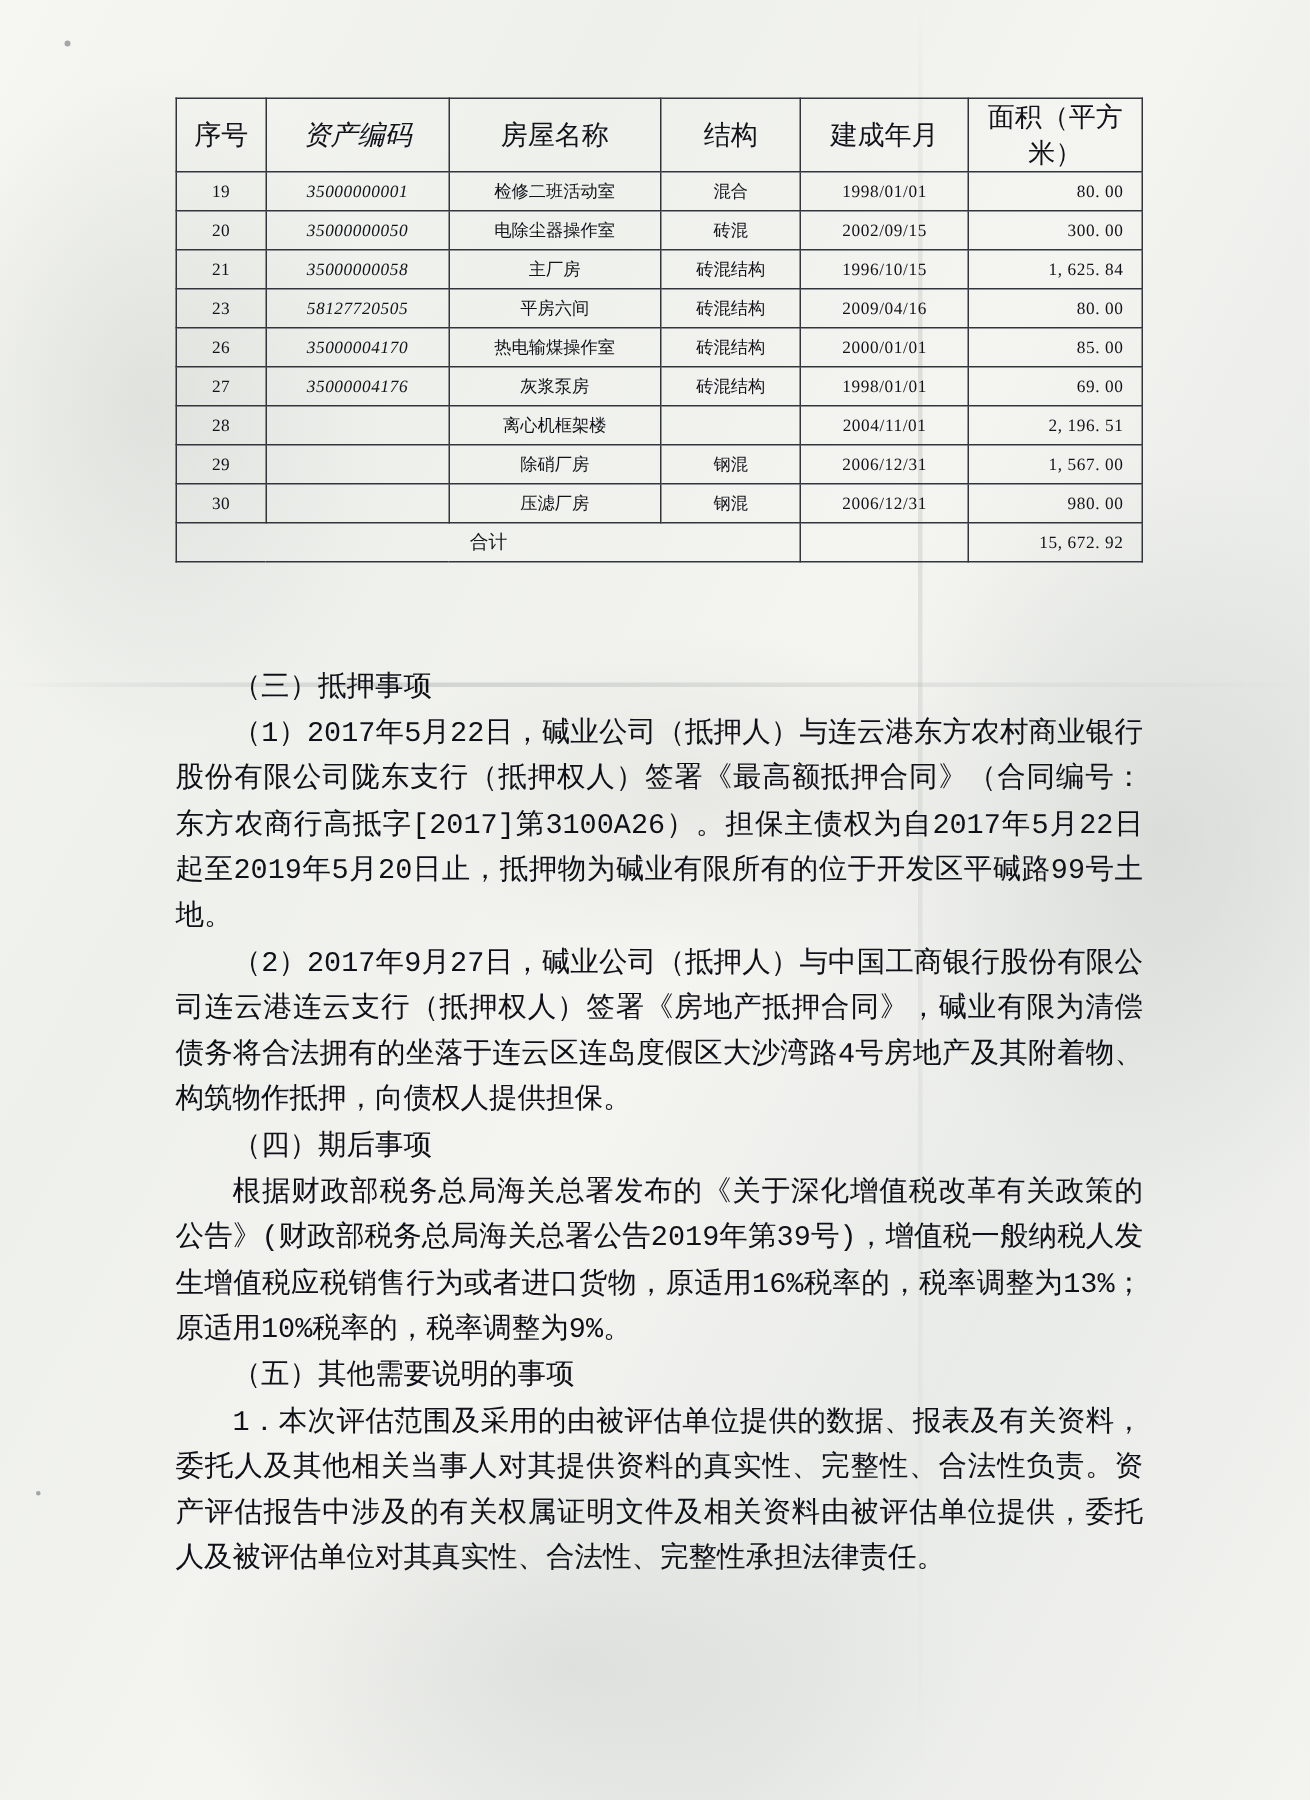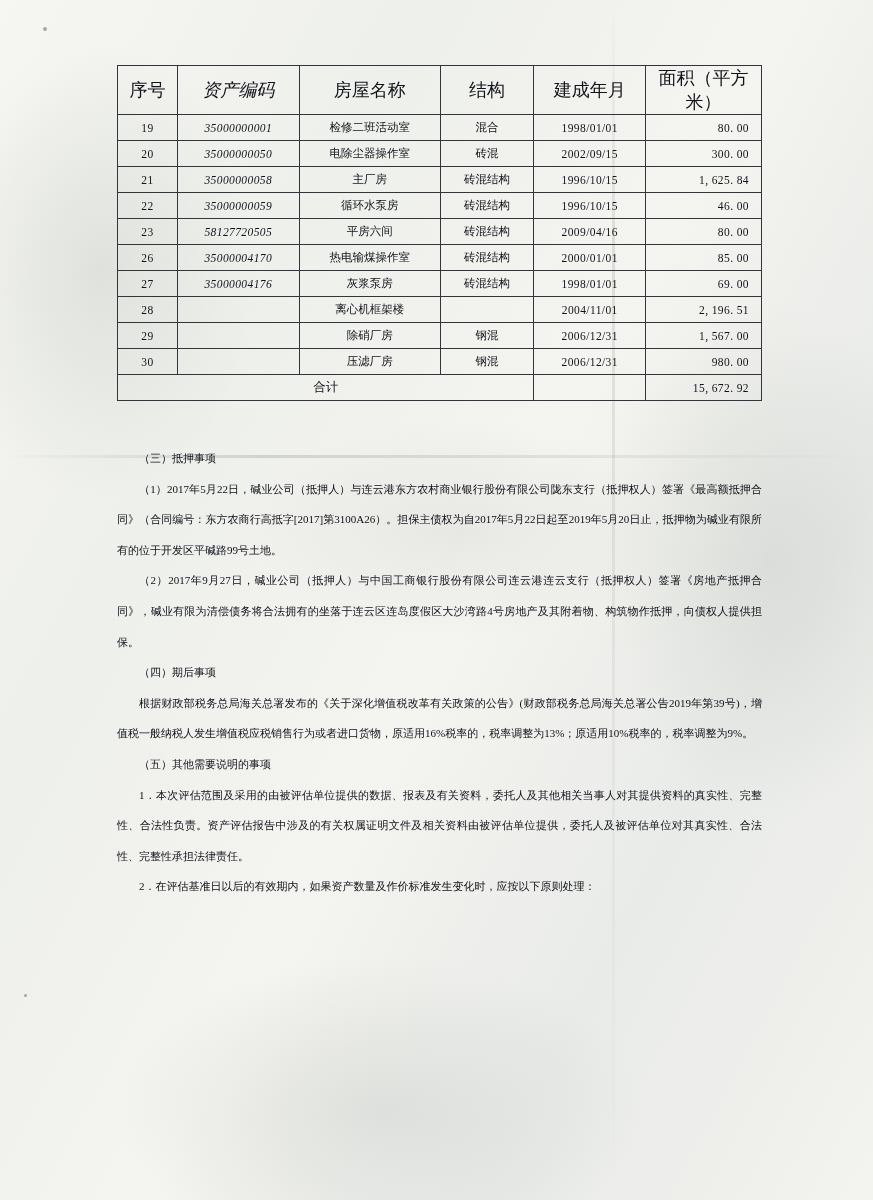--- a/index.html
+++ b/index.html
@@ -82,24 +82,25 @@
   .c-area { width: 110px; text-align: right !important; padding-right: 12px !important; }
   .num { font-family: "Liberation Serif", serif; letter-spacing: 0.4px; }
   .total-label { text-align: center; font-size: 12.5px; }
 
   
   .body {
     position: absolute;
     left: 117px;
     top: 443px;
     width: 645px;
-    font-size: 11px;
+    font-size: 19px;
     line-height: 30.6px;
     color: #101018;
     text-align: justify;
+    font-family: Liberation Mono, monospace;
   }
   p.para {
     margin: 0;
     text-indent: 2em;
   }
   p.heading {
     margin: 0;
     text-indent: 2em;
   }
 </style>
@@ -148,28 +149,20 @@
         </tr>
         <tr>
           <td class="c-seq num">21</td>
           <td class="c-code num">35000000058</td>
           <td class="c-name">主厂房</td>
           <td class="c-struct">砖混结构</td>
           <td class="c-year num">1996/10/15</td>
           <td class="c-area num">1, 625. 84</td>
         </tr>
         <tr>
-          <td class="c-seq num">22</td>
-          <td class="c-code num">35000000059</td>
-          <td class="c-name">循环水泵房</td>
-          <td class="c-struct">砖混结构</td>
-          <td class="c-year num">1996/10/15</td>
-          <td class="c-area num">46. 00</td>
-        </tr>
-        <tr>
           <td class="c-seq num">23</td>
           <td class="c-code num">58127720505</td>
           <td class="c-name">平房六间</td>
           <td class="c-struct">砖混结构</td>
           <td class="c-year num">2009/04/16</td>
           <td class="c-area num">80. 00</td>
         </tr>
         <tr>
           <td class="c-seq num">26</td>
           <td class="c-code num">35000004170</td>
@@ -220,16 +213,15 @@
   </div>
 
   <div class="body">
     <p class="heading">（三）抵押事项</p>
     <p class="para">（1）2017年5月22日，碱业公司（抵押人）与连云港东方农村商业银行股份有限公司陇东支行（抵押权人）签署《最高额抵押合同》（合同编号：东方农商行高抵字[2017]第3100A26）。担保主债权为自2017年5月22日起至2019年5月20日止，抵押物为碱业有限所有的位于开发区平碱路99号土地。</p>
     <p class="para">（2）2017年9月27日，碱业公司（抵押人）与中国工商银行股份有限公司连云港连云支行（抵押权人）签署《房地产抵押合同》，碱业有限为清偿债务将合法拥有的坐落于连云区连岛度假区大沙湾路4号房地产及其附着物、构筑物作抵押，向债权人提供担保。</p>
     <p class="heading">（四）期后事项</p>
     <p class="para">根据财政部税务总局海关总署发布的《关于深化增值税改革有关政策的公告》(财政部税务总局海关总署公告2019年第39号)，增值税一般纳税人发生增值税应税销售行为或者进口货物，原适用16%税率的，税率调整为13%；原适用10%税率的，税率调整为9%。</p>
     <p class="heading">（五）其他需要说明的事项</p>
     <p class="para">1．本次评估范围及采用的由被评估单位提供的数据、报表及有关资料，委托人及其他相关当事人对其提供资料的真实性、完整性、合法性负责。资产评估报告中涉及的有关权属证明文件及相关资料由被评估单位提供，委托人及被评估单位对其真实性、合法性、完整性承担法律责任。</p>
-    <p class="para">2．在评估基准日以后的有效期内，如果资产数量及作价标准发生变化时，应按以下原则处理：</p>
   </div>
 
 </div>
 
 </body></html>

